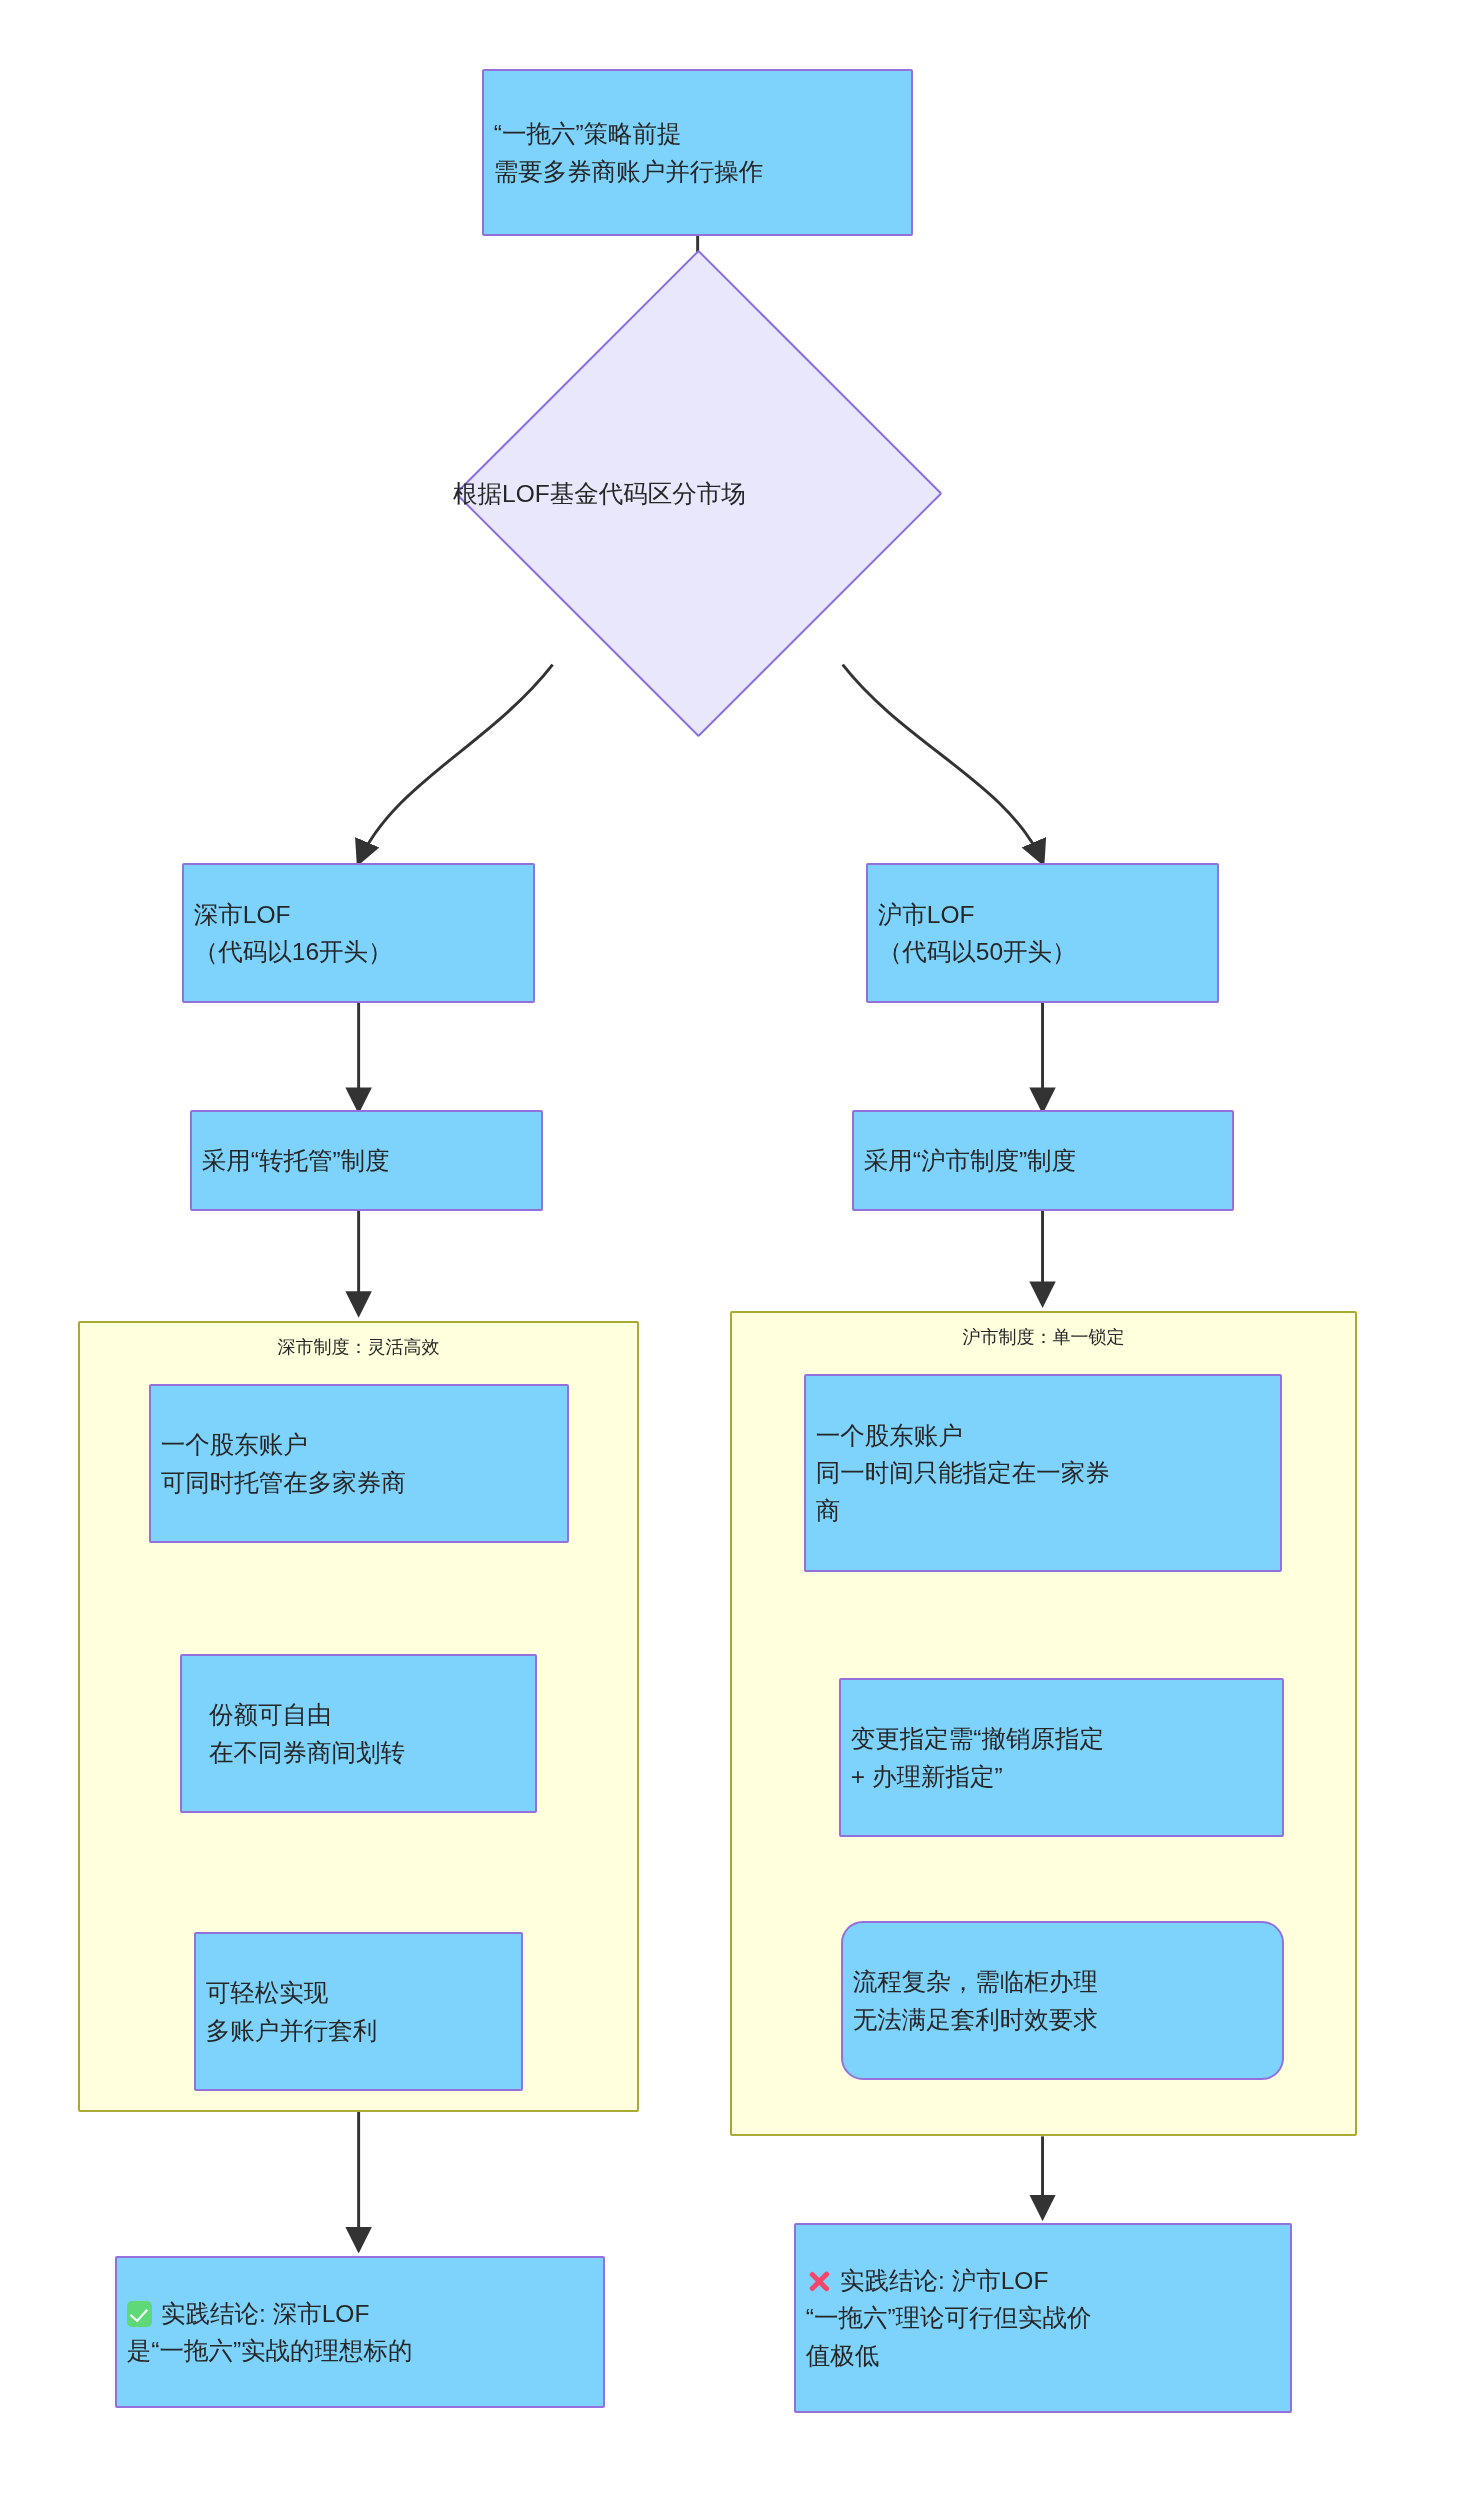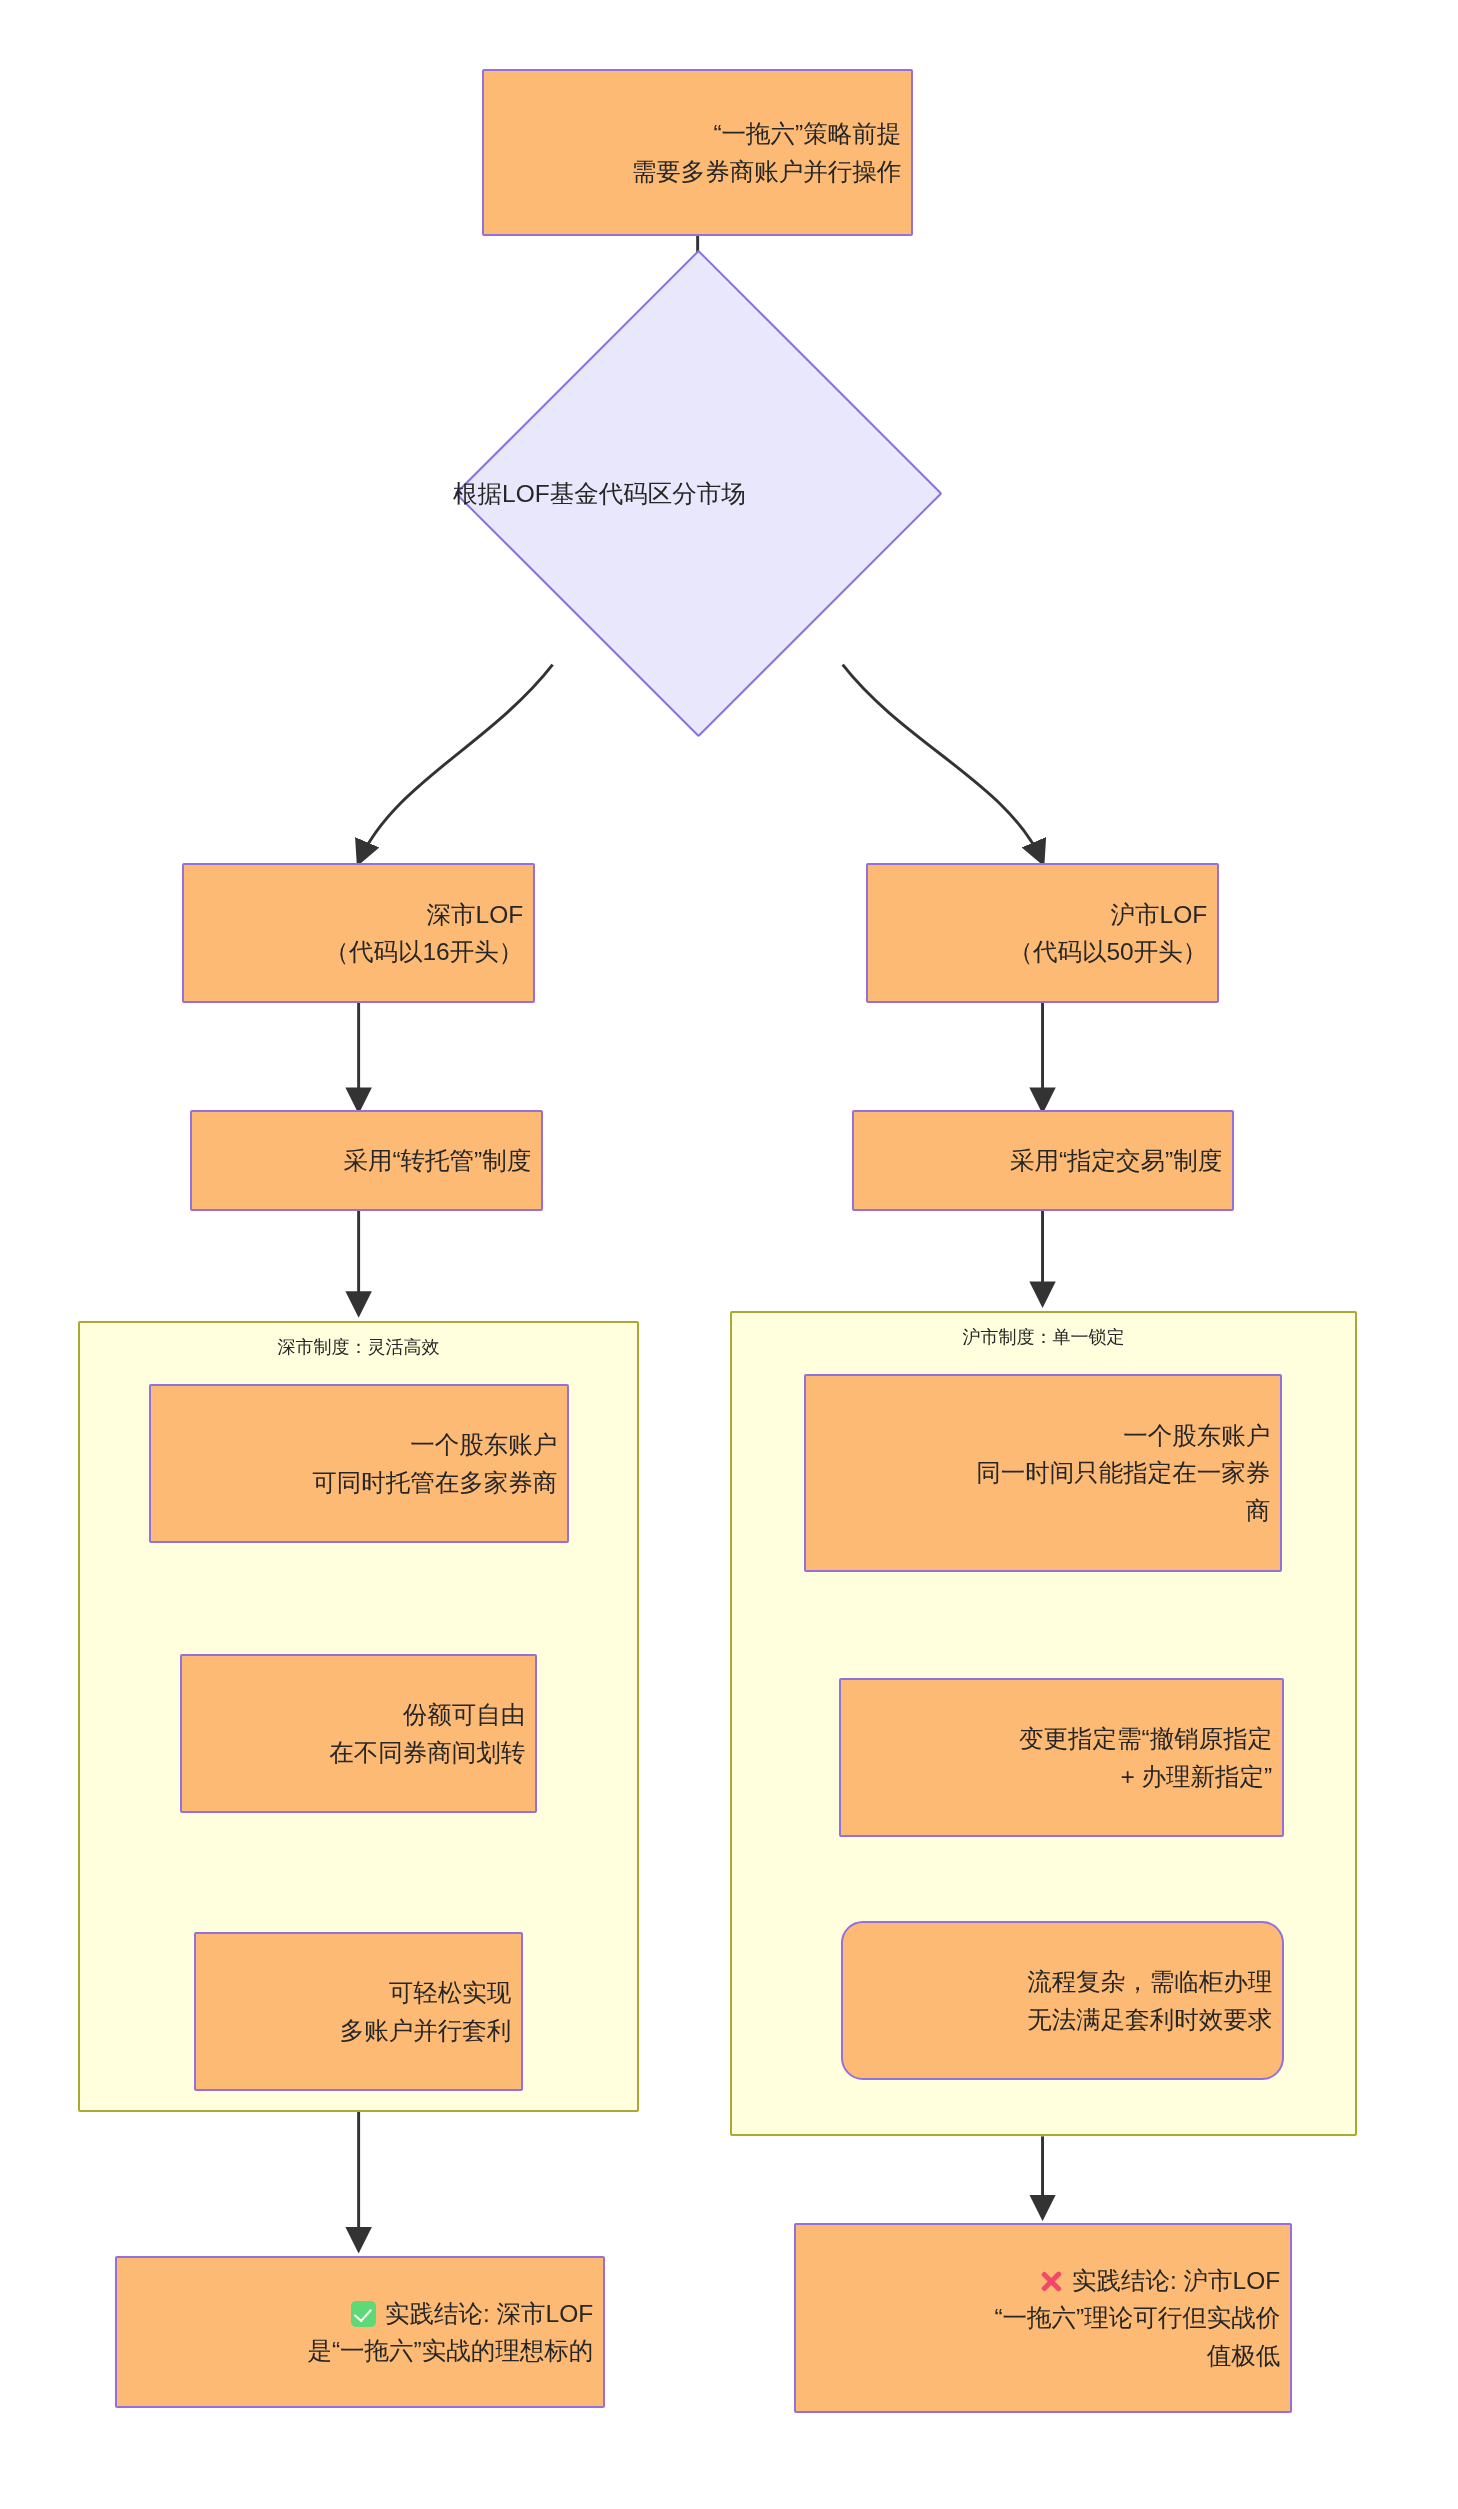--- a/index.html
+++ b/index.html
@@ -10,25 +10,25 @@
     position:relative;overflow:hidden;
     -webkit-font-smoothing:antialiased;
   }
   #canvas{position:absolute;inset:0;width:1458px;height:2509px;}
   svg.edges{position:absolute;left:0;top:0;width:1458px;height:2509px;pointer-events:none;}
 
   
   .node{
     position:absolute;
     box-sizing:border-box;
-    background:#fdba74;
+    background:#7dd3fc;
     border:2px solid #9370db;
     border-radius:2px;
     display:flex;align-items:center;justify-content:center;
-    text-align:right;
+    text-align:left;
     color:#262626;
     font-size:24.5px;
     line-height:1.52;
     padding:5.9px 9.8px;
   }
   .node .txt{display:block;width:100%;white-space:pre-line;}
 
   
   .diamond{
     position:absolute;
@@ -130,21 +130,21 @@
 
   <div class="node" style="left:866px;top:863px;width:353px;height:140px;">
     <span class="txt"><span>沪市LOF</span><br><span>（代码以50开头）</span></span>
   </div>
 
   <div class="node" style="left:182px;top:1110px;width:353px;height:101px;margin-left:8px;">
     <span class="txt">采用“转托管”制度</span>
   </div>
 
   <div class="node" style="left:852px;top:1110px;width:382px;height:101px;">
-    <span class="txt">采用“指定交易”制度</span>
+    <span class="txt">采用“沪市制度”制度</span>
   </div>
 
   <div class="cluster" style="left:78px;top:1321px;width:561px;height:791px;">
     <div class="cluster-title">深市制度：灵活高效</div>
   </div>
 
   <div class="node" style="left:149px;top:1384px;width:420px;height:159px;">
     <span class="txt"><span>一个股东账户</span><br><span>可同时托管在多家券商</span></span>
   </div>
 

